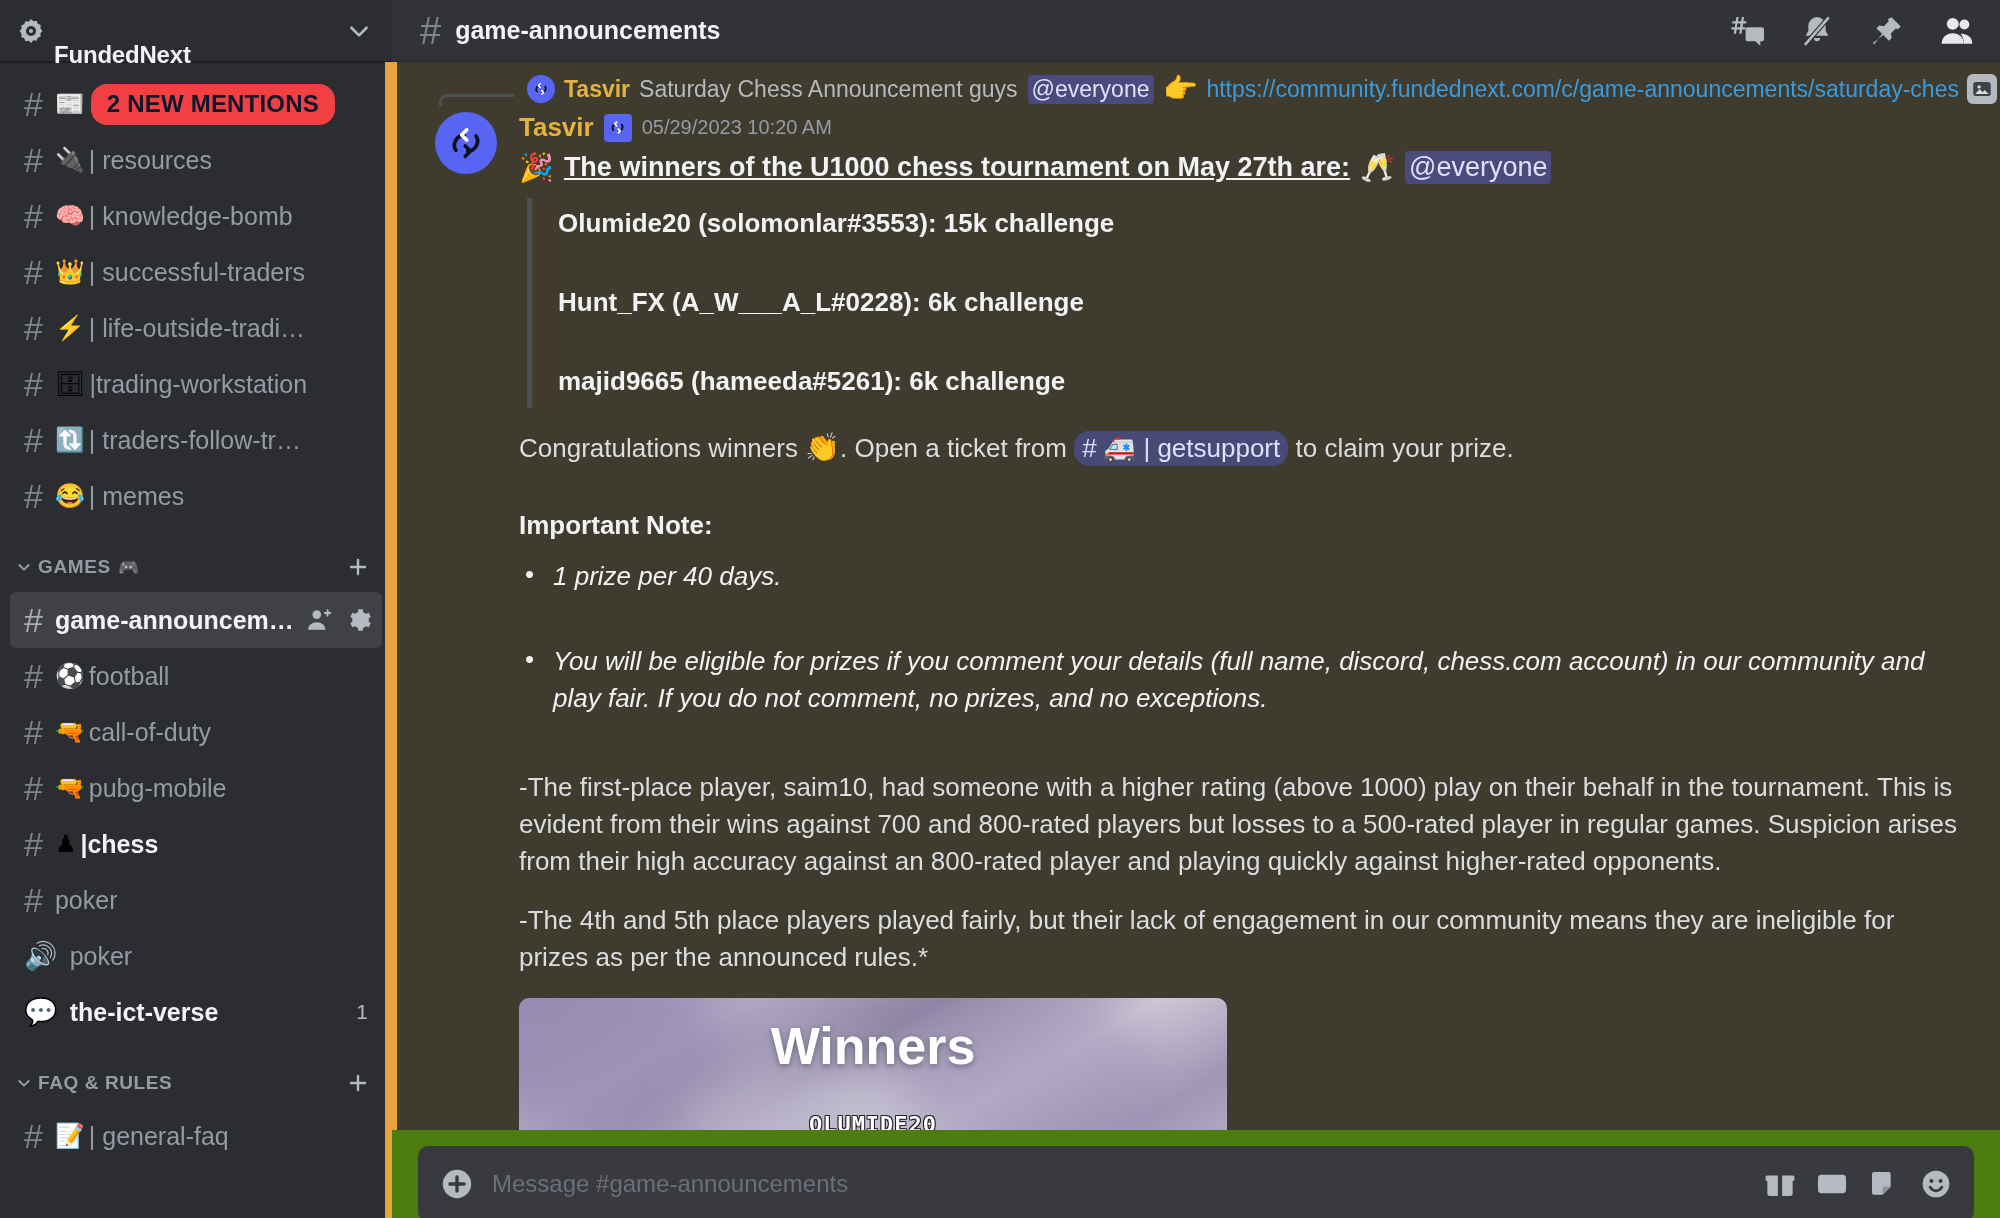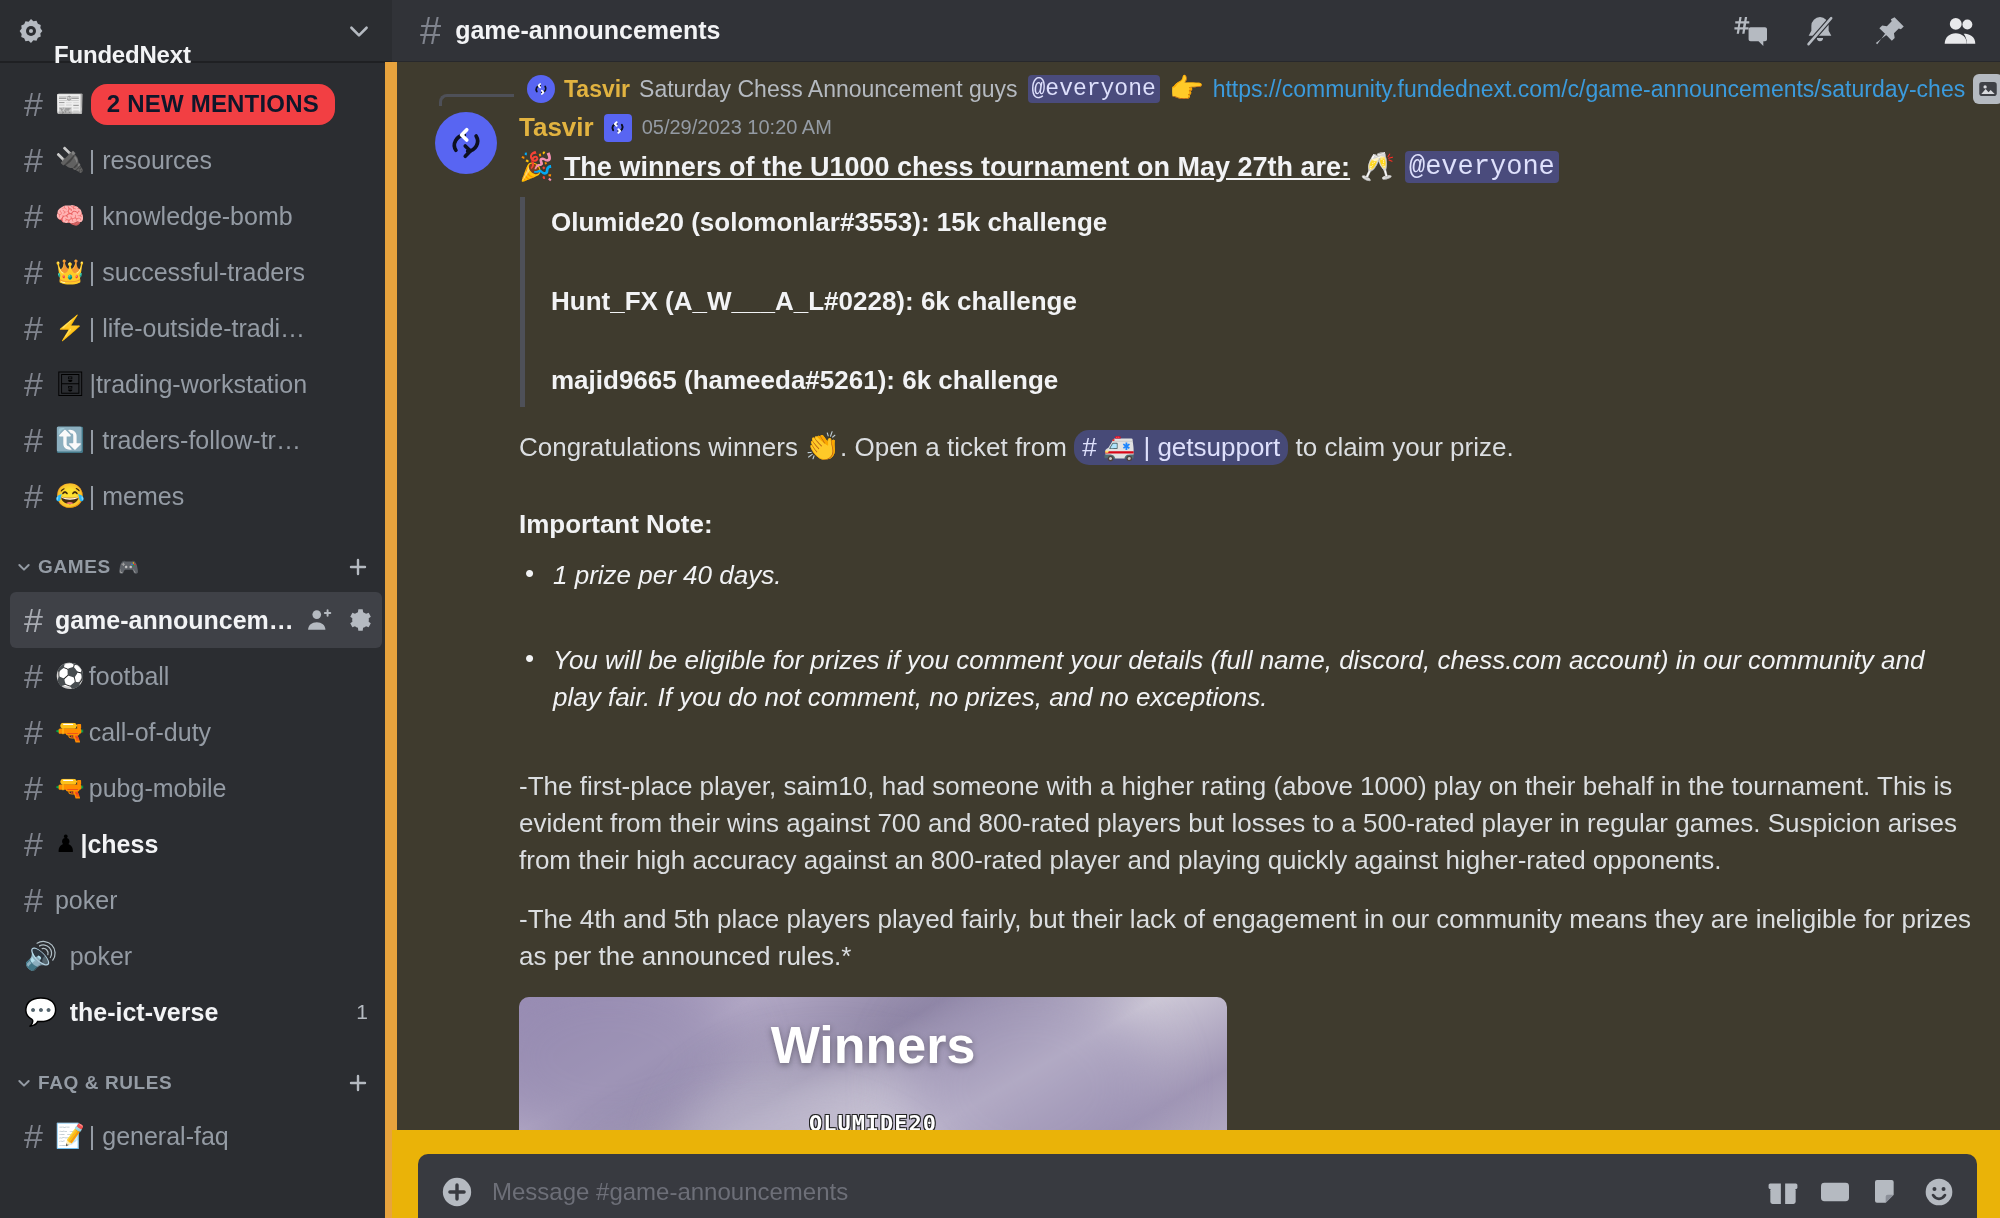--- a/index.html
+++ b/index.html
@@ -136,21 +136,21 @@
   .reply-avatar {
     width: 28px; height: 28px; border-radius: 50%;
     background: #5865f2; margin-left: 92px; margin-right: 9px;
     flex: 0 0 28px; display:flex; align-items:center; justify-content:center;
   }
   .reply-avatar svg { width: 20px; height: 20px; }
   .reply-author { color: #e2b340; font-weight: bold; margin-right: 9px; }
   .reply-text { color: #b5bac1; }
   .mention-chip {
     background: #4a4b7c; color: #dee0fc;
-    border-radius: 4px; padding: 1px 4px; font-weight: 500; font-family: Liberation Mono, monospace;
+    border-radius: 4px; padding: 1px 4px; font-weight: 500;
   }
   .link { color: #3b9bdd; }
   .img-chip {
     display:inline-flex; align-items:center; justify-content:center;
     width: 30px; height: 30px; background:#b5bac1; border-radius:6px;
     vertical-align: middle; margin-left: 8px;
   }
   .img-chip svg{ width:20px;height:20px;color:#3f4147;}
 
   .msg {
@@ -176,21 +176,21 @@
     font-size: 27px; font-weight: bold; color: #f2f3f5;
     margin: 8px 0 6px 0; display: flex; align-items: center; gap: 10px;
     flex-wrap: wrap;
   }
   .headline .u { text-decoration: underline; }
   .emoji { font-size: 28px; line-height:1; }
 
   .quote {
     border-left: 5px solid #4e5058;
     padding: 10px 0 10px 26px;
-    margin: 14px 0 10px 1px;
+    margin: 14px 0 10px 8px;
   }
   .quote p {
     color: #f2f3f5; font-size: 26px; font-weight: bold;
     margin: 0 0 48px 0; line-height: 1.2;
   }
   .quote p:last-child { margin-bottom: 0; }
 
   .para {
     color: #dbdee1; font-size: 26px; line-height: 1.42;
     margin: 22px 0 0 0;
@@ -241,22 +241,22 @@
     width: 42px; height: 46px; background:#4b4656; opacity:.85;
     border-radius: 6px 6px 2px 2px;
   }
   .wi-piece:before{
     content:""; position:absolute; left:-12px; top:10px;
     width:66px; height:14px; background:#4b4656; border-radius:4px;
   }
 
   .composer {
     height: 88px; min-height: 88px;
-    background: #eab308;
-    padding: 16px 26px 0 26px;
+    background: #4d7c0f;
+    padding: 8px 26px 0 26px;
     display: flex; align-items: flex-start;
   }
   .composer-inner {
     margin-top: 8px;
     flex: 1; height: 76px;
     background: #383a40; border-radius: 10px;
     display: flex; align-items: center;
     padding: 0 22px;
   }
   .comp-plus { width: 34px; height:34px; color:#b5bac1; flex:0 0 34px; margin-right: 18px;}

